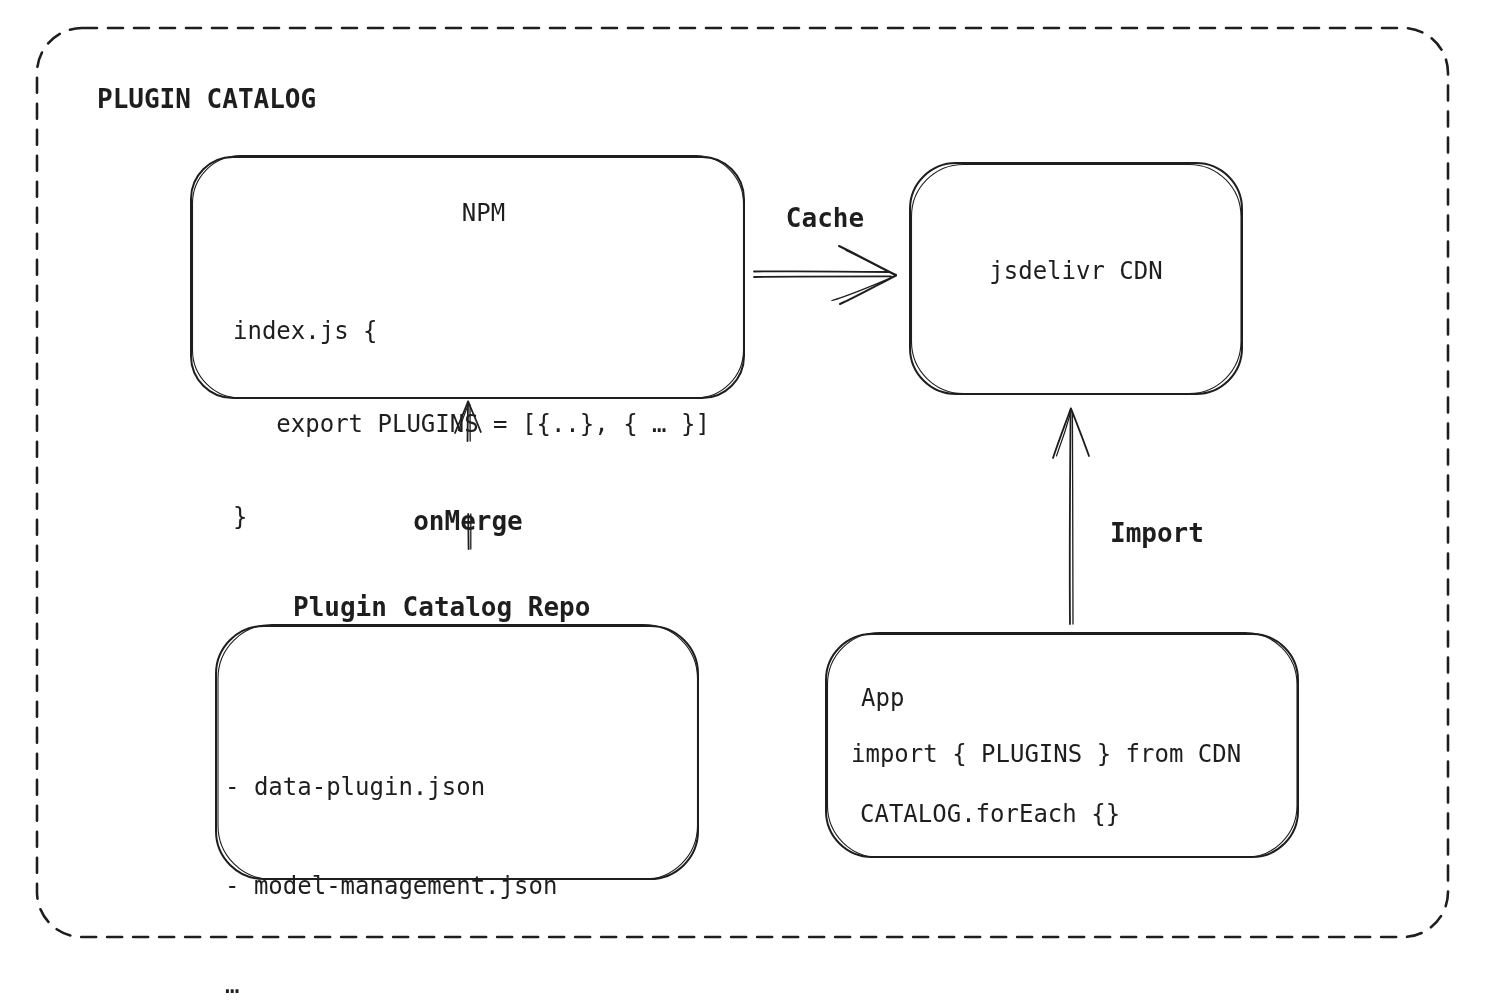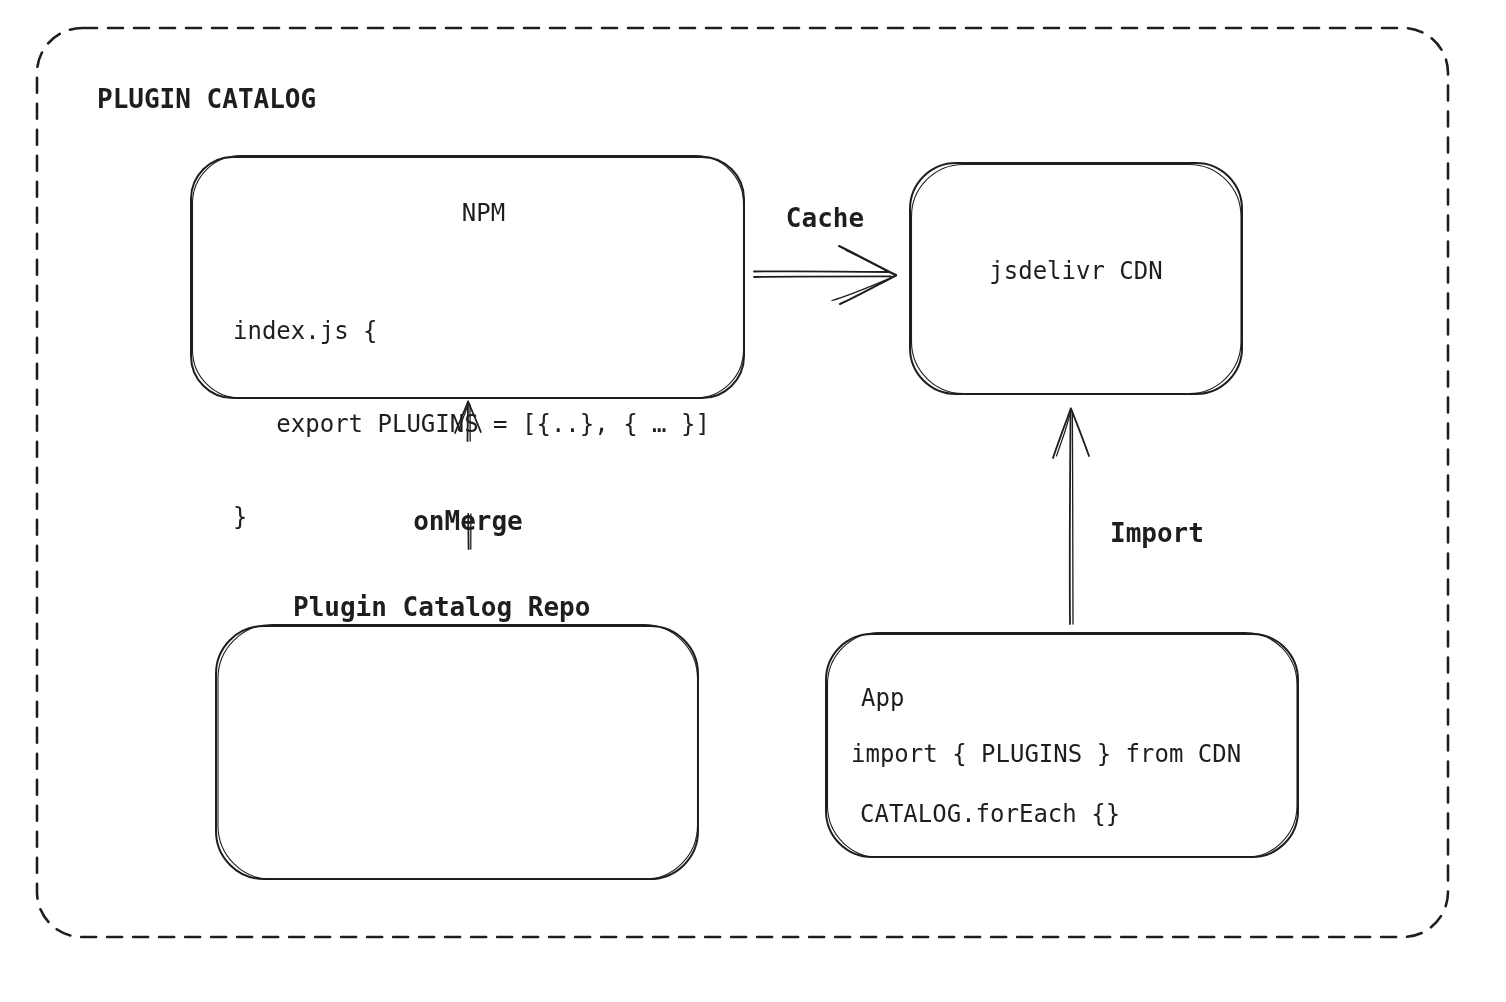--- a/index.html
+++ b/index.html
@@ -112,20 +112,27 @@
       <span class="line">}</span>
     </div>
   </div>
 
   <div class="node" style="left:910px; top:163px; width:332px; height:231px;">
     <div class="node-title" style="top:93px;">jsdelivr CDN</div>
   </div>
 
   <div class="txt" style="left:293px; top:572px;margin-top:20px;">Plugin Catalog Repo</div>
 
+  <div class="node" style="left:216px; top:626px; width:482px; height:253px;">
+    <div class="code" style="left:9px; top:79px; line-height:33px;">
+      <span class="line">- data-plugin.json</span>
+      <span class="line">- model-management.json</span>
+      <span class="line">…</span>
+    </div>
+  </div>
 
   <div class="node" style="left:826px; top:634px; width:520px; height:223px;">
     <div class="code" style="left:35px; top:50px;">App</div>
     <div class="code" style="left:25px; top:106px;">import { PLUGINS } from CDN</div>
     <div class="code" style="left:34px; top:166px;">CATALOG.forEach {}</div>
   </div>
 
   <div class="txt centered" style="left:754px; top:203px; width:142px;">Cache</div>
 
   <div class="txt centered" style="left:347px; top:446px; width:242px;">

